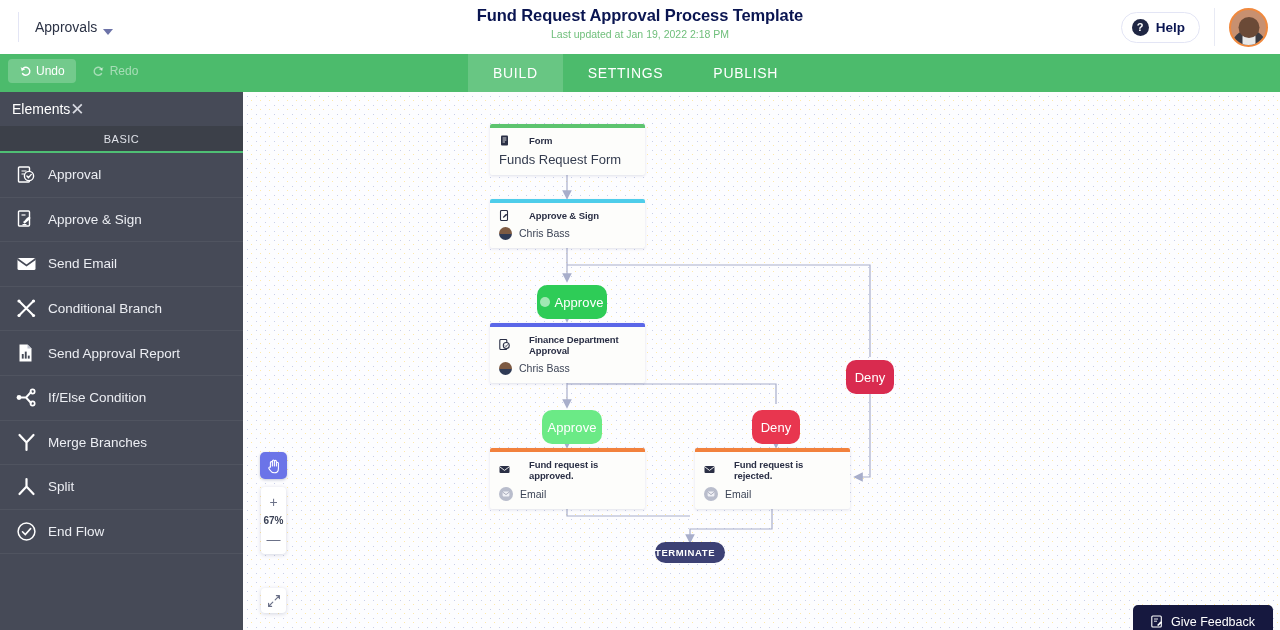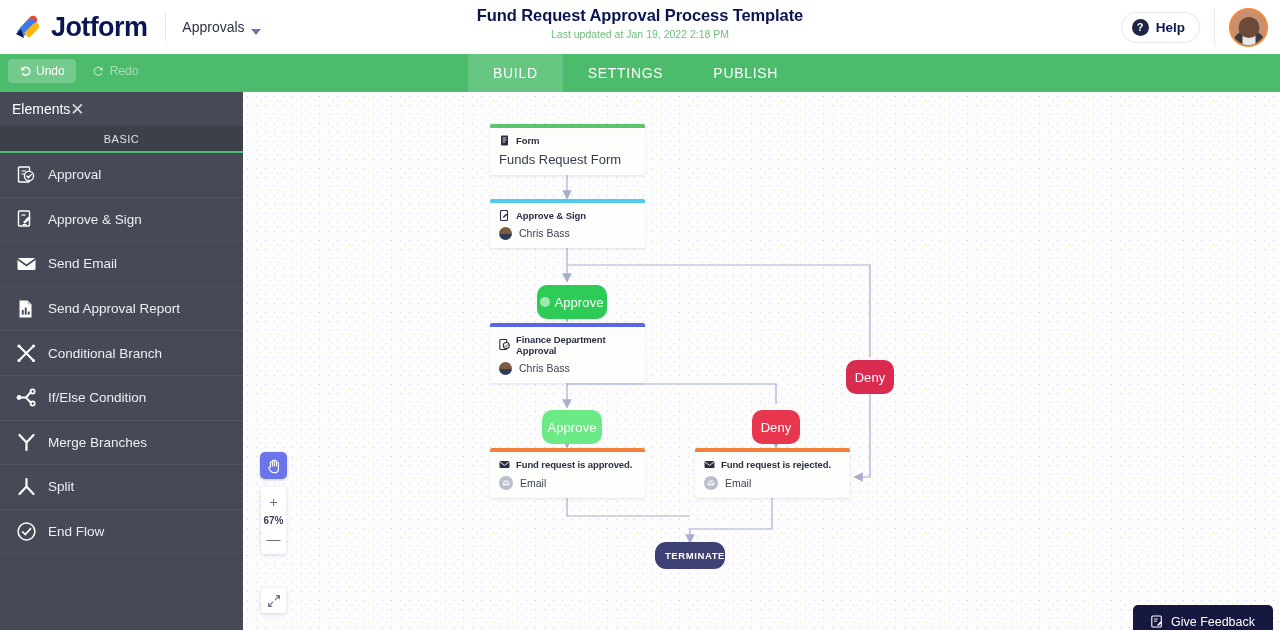--- a/index.html
+++ b/index.html
@@ -137,21 +137,21 @@
   .flow { position: absolute; left: 0; top: 0; width: 1037px; height: 538px; }
   svg.wires { position: absolute; left: 0; top: 0; width: 1037px; height: 538px; }
 
   .node {
     position: absolute; background: #fdfdfb;
     box-shadow: 0 1px 3px rgba(30,40,90,0.13);
     border-radius: 2px;
   }
   .node-top { height: 3.5px; width: 100%; border-radius: 2px 2px 0 0; }
   .node-row1 {
-    display: flex; align-items: center; gap: 6px;
+    display: flex; align-items: center; gap: 19px;
     padding: 7px 9px 1px 9px;
   }
   .node-type {
     font-size: 9.5px; font-weight: bold; color: #2a2f45; letter-spacing: -0.1px;
   }
   .node-row2 { display: flex; align-items: center; gap: 7px; padding: 5px 9px 8px 9px; }
   .node-main { font-size: 13px; color: #343c4f; }
   .node-user { font-size: 10.5px; color: #3c4456; }
   .mini-ico { width: 11px; height: 11px; flex: 0 0 11px; }
   .user-av {
@@ -166,22 +166,22 @@
   .pill {
     position: absolute; display: flex; align-items: center; justify-content: center;
     gap: 4px; height: 34px; border-radius: 10px;
     font-size: 13px; color: #ffffff; font-weight: normal; letter-spacing: 0.1px;
   }
   .pill-dot {
     width: 10px; height: 10px; border-radius: 50%;
     background: rgba(255,255,255,0.55); flex: 0 0 10px;
   }
   .terminate {
-    position: absolute; height: 27px; border-radius: 11px; background: #3d4174;
-    display: flex; align-items: center; justify-content: flex-end;
+    position: absolute; height: 21px; border-radius: 11px; background: #3d4174;
+    display: flex; align-items: center; justify-content: flex-start;
     font-size: 9.5px; font-weight: bold; color: #ffffff; letter-spacing: 0.6px;
   }
 
   
   .hand-btn {
     position: absolute; left: 260px; top: 452px; width: 27px; height: 27px;
     background: #6b74e8; border-radius: 5px;
     display: flex; align-items: center; justify-content: center;
     box-shadow: 0 1px 3px rgba(20,30,80,0.25); cursor: pointer;
   }
@@ -211,31 +211,20 @@
     cursor: pointer;
   }
   .feedback span { font-size: 12.5px; color: #ffffff; }
 </style>
 </head>
 <body>
 
 <div id="app">
 
   <div class="topbar">
-    <div class="brand">
-      <div class="brand-logo">
-        <svg viewBox="0 0 30 26" width="30" height="26">
-          <path d="M6 14 L16 3 a4 4 0 0 1 6 6 L12 20 z" fill="#e04b3e"></path>
-          <path d="M3 17 L14 6 a4 4 0 0 1 6 6 L9 23 z" fill="#2d7ff9" opacity="0.92"></path>
-          <path d="M10 19 L19 10 a3.5 3.5 0 0 1 5 5 L15 24 z" fill="#fdb515"></path>
-          <path d="M2 20 L7 15 L10 24 z" fill="#0a1551"></path>
-        </svg>
-      </div>
-      <div class="brand-name">Jotform</div>
-    </div>
     <div class="brand-divider"></div>
     <div class="approvals-sel">
       <span>Approvals</span>
       <span class="caret-down"></span>
     </div>
 
     <div class="title-block">
       <div class="doc-title">Fund Request Approval Process Template</div>
       <div class="doc-sub">Last updated at Jan 19, 2022 2:18 PM</div>
     </div>
@@ -325,42 +314,42 @@
         <svg width="21" height="21" viewBox="0 0 21 21">
           <rect x="1.5" y="5" width="18" height="12" rx="1.5" fill="#fff"></rect>
           <path d="M1.5 6 L10.5 12.5 L19.5 6" stroke="#464a57" stroke-width="1.6" fill="none"></path>
         </svg>
       </span>
       <span class="sb-label">Send Email</span>
     </div>
 
     <div class="sb-item">
       <span class="sb-ico">
+        <svg width="21" height="21" viewBox="0 0 21 21">
+          <path d="M3 3 L17.5 17.5 M17.5 3 L3 17.5" stroke="#fff" stroke-width="2.1" stroke-linecap="round"></path>
+          <circle cx="3" cy="3" r="1.6" fill="#fff"></circle>
+          <circle cx="17.5" cy="3" r="1.6" fill="#fff"></circle>
+          <circle cx="3" cy="17.5" r="1.6" fill="#fff"></circle>
+          <circle cx="17.5" cy="17.5" r="1.6" fill="#fff"></circle>
+        </svg>
+      </span>
+      <span class="sb-label">Conditional Branch</span>
+    </div>
+
+    <div class="sb-item">
+      <span class="sb-ico">
         <svg width="20" height="20" viewBox="0 0 20 20">
           <path d="M3.5 1.5 h8 l4 4 v13 h-12 z" fill="#fff"></path>
           <path d="M11.5 1.5 v4 h4" fill="#bfc3cf"></path>
           <rect x="5.8" y="11" width="1.9" height="4.6" fill="#464a57"></rect>
           <rect x="8.8" y="8.6" width="1.9" height="7" fill="#464a57"></rect>
           <rect x="11.8" y="12.6" width="1.9" height="3" fill="#464a57"></rect>
         </svg>
       </span>
       <span class="sb-label">Send Approval Report</span>
-    </div>
-
-    <div class="sb-item">
-      <span class="sb-ico">
-        <svg width="21" height="21" viewBox="0 0 21 21">
-          <path d="M3 3 L17.5 17.5 M17.5 3 L3 17.5" stroke="#fff" stroke-width="2.1" stroke-linecap="round"></path>
-          <circle cx="3" cy="3" r="1.6" fill="#fff"></circle>
-          <circle cx="17.5" cy="3" r="1.6" fill="#fff"></circle>
-          <circle cx="3" cy="17.5" r="1.6" fill="#fff"></circle>
-          <circle cx="17.5" cy="17.5" r="1.6" fill="#fff"></circle>
-        </svg>
-      </span>
-      <span class="sb-label">Conditional Branch</span>
     </div>
 
     <div class="sb-item">
       <span class="sb-ico">
         <svg width="21" height="21" viewBox="0 0 21 21">
           <path d="M3 10.5 L10 10.5 L15.5 4.5 M10 10.5 L15.5 16.5" stroke="#fff" stroke-width="1.9" fill="none"></path>
           <circle cx="3" cy="10.5" r="2.4" fill="#fff"></circle>
           <circle cx="16.6" cy="4.5" r="2.1" fill="none" stroke="#fff" stroke-width="1.7"></circle>
           <circle cx="16.6" cy="16.5" r="2.1" fill="none" stroke="#fff" stroke-width="1.7"></circle>
         </svg>

